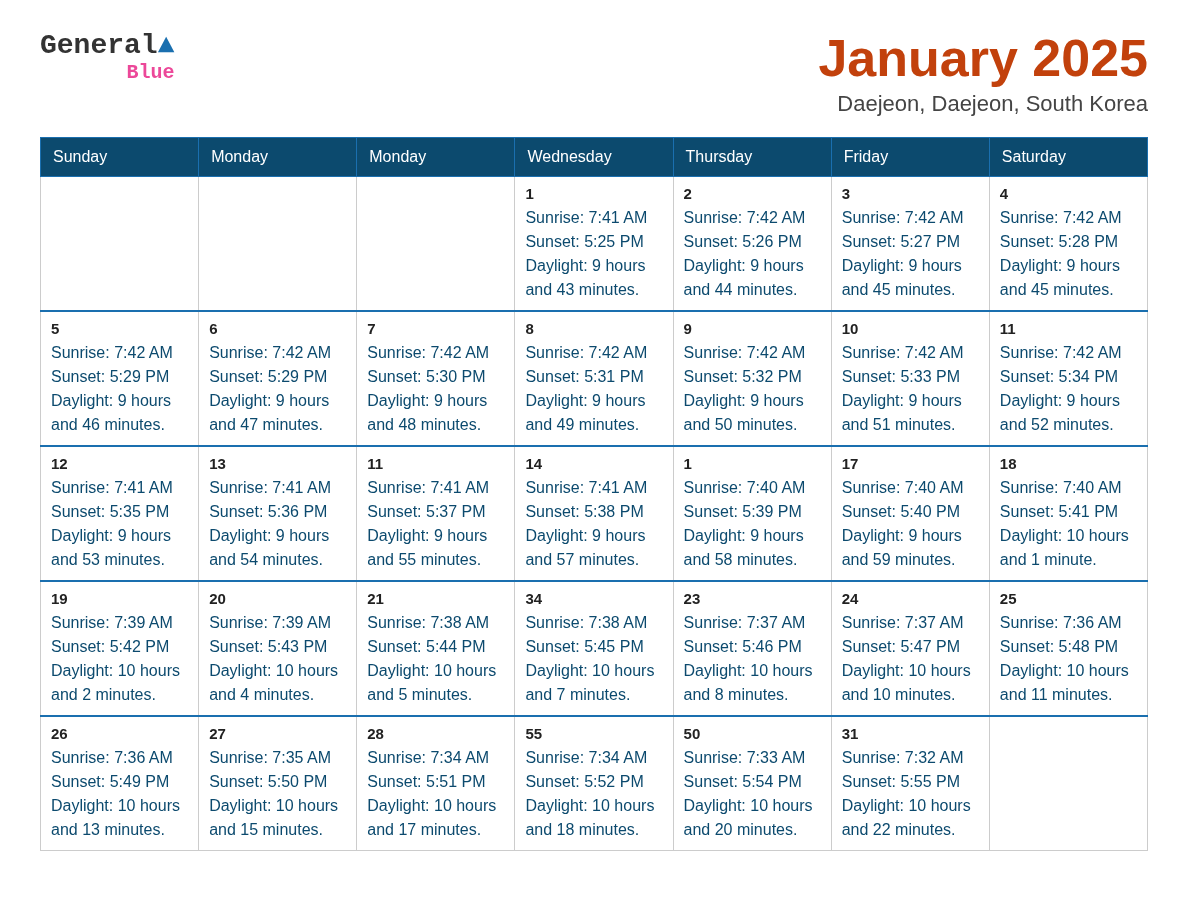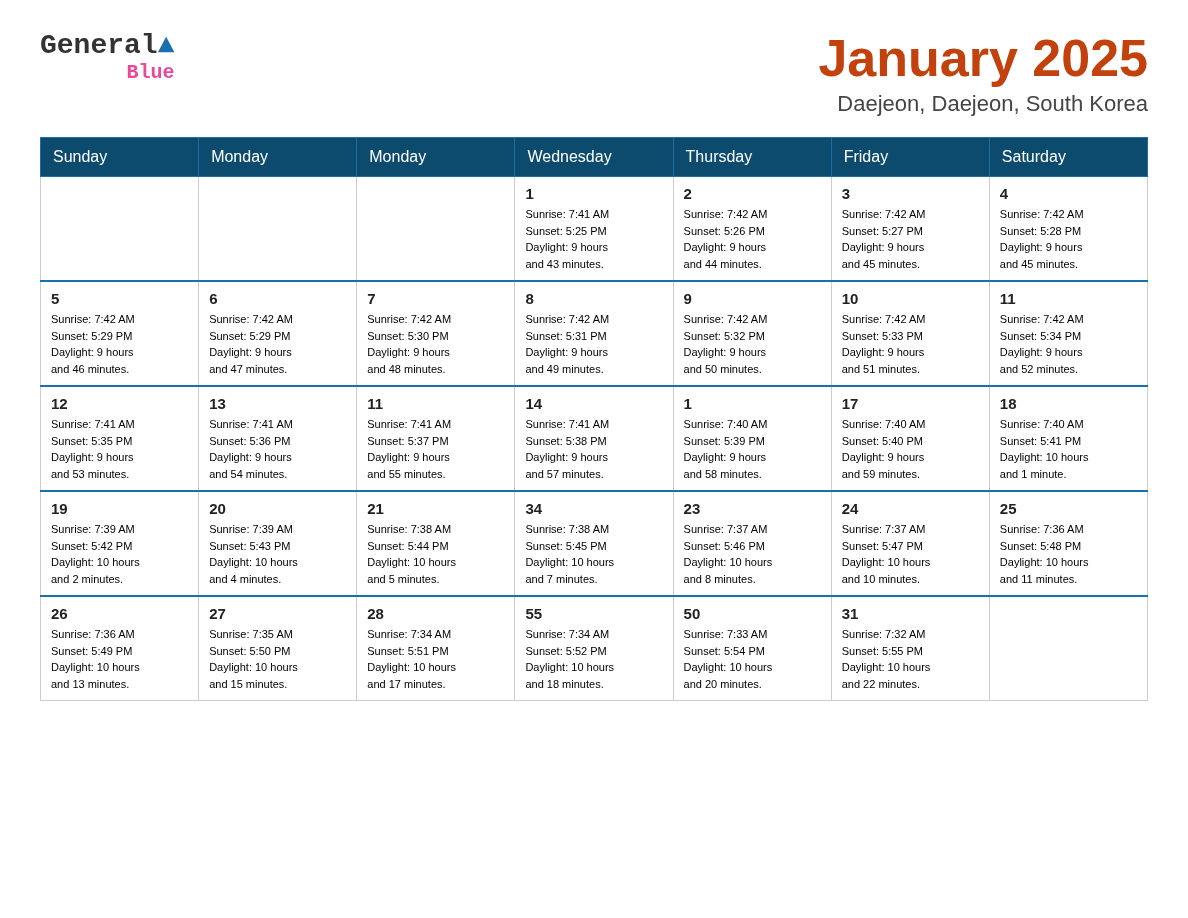--- a/index.html
+++ b/index.html
@@ -67,22 +67,22 @@
       font-size: 13px;
       color: #333;
     }
     .day-number {
       font-size: 15px;
       font-weight: bold;
       color: #222;
       margin-bottom: 4px;
     }
     .day-info {
-      font-size: 11px;
-      color: #000000;
+      font-size: 16px;
+      color: #0c4a6e;
       line-height: 1.5;
     }
     .empty-cell {
       background: #fff;
     }
     .row-divider td {
       border-top: 2px solid #1a6faf;
     }
   </style>
 </head>

